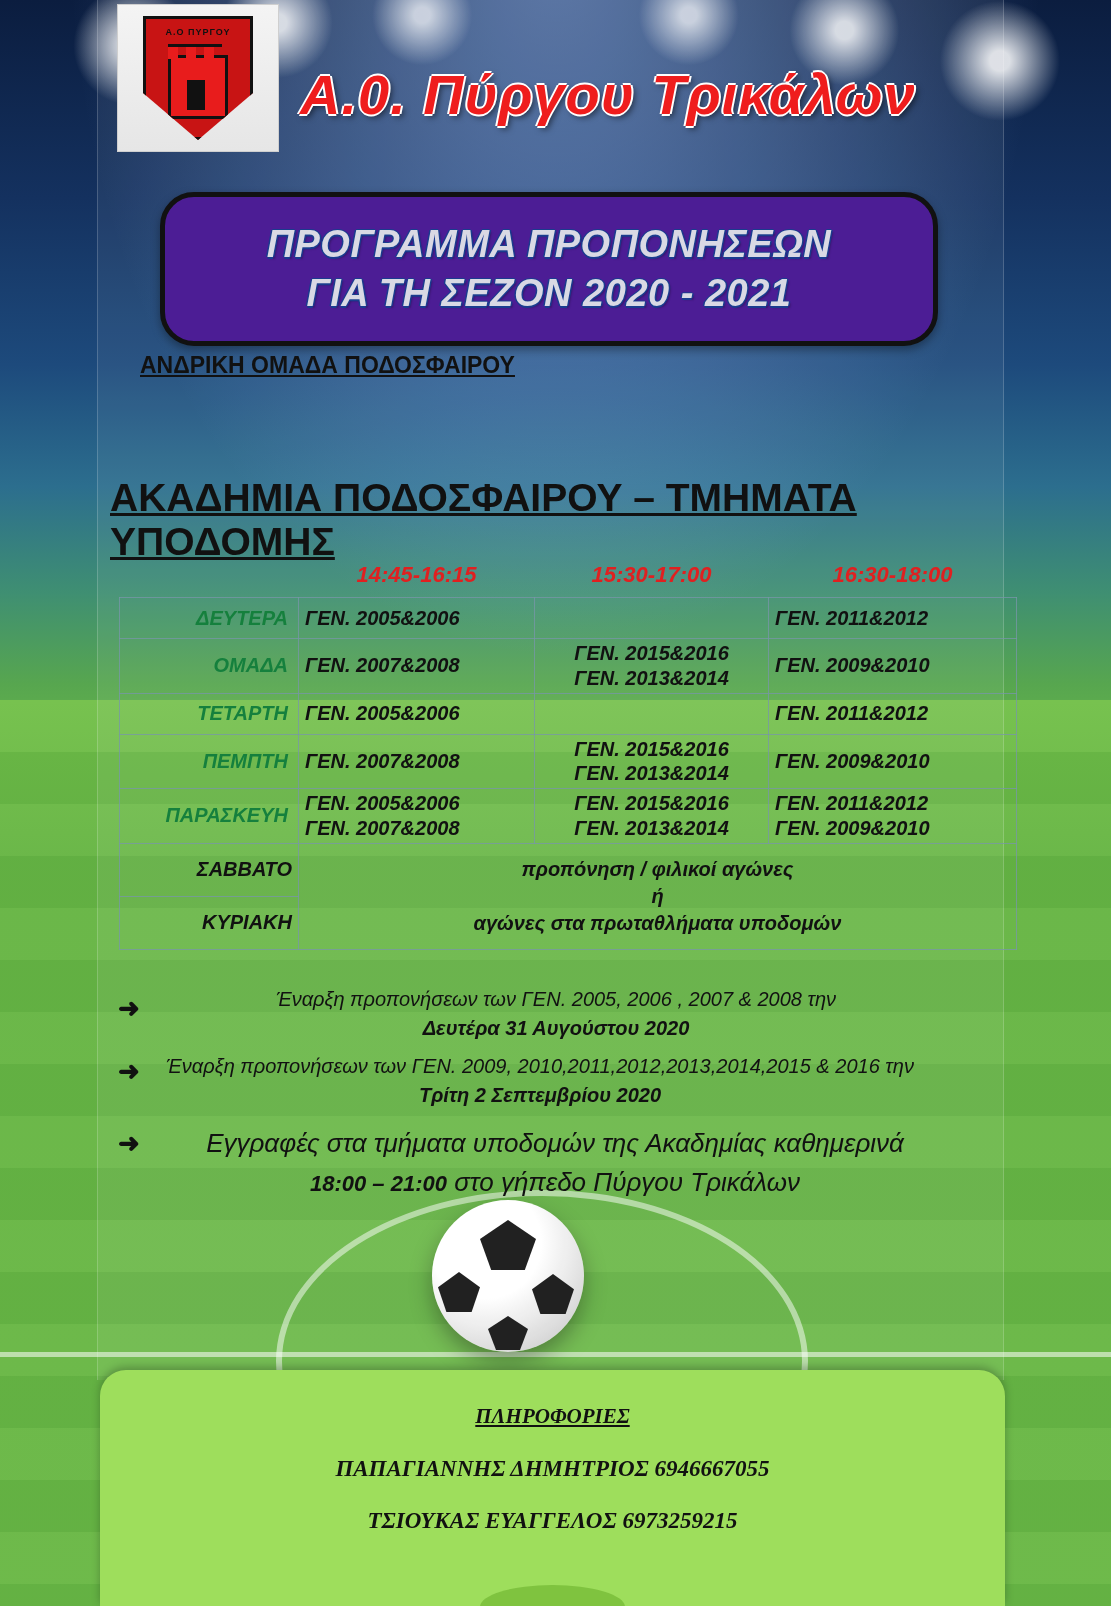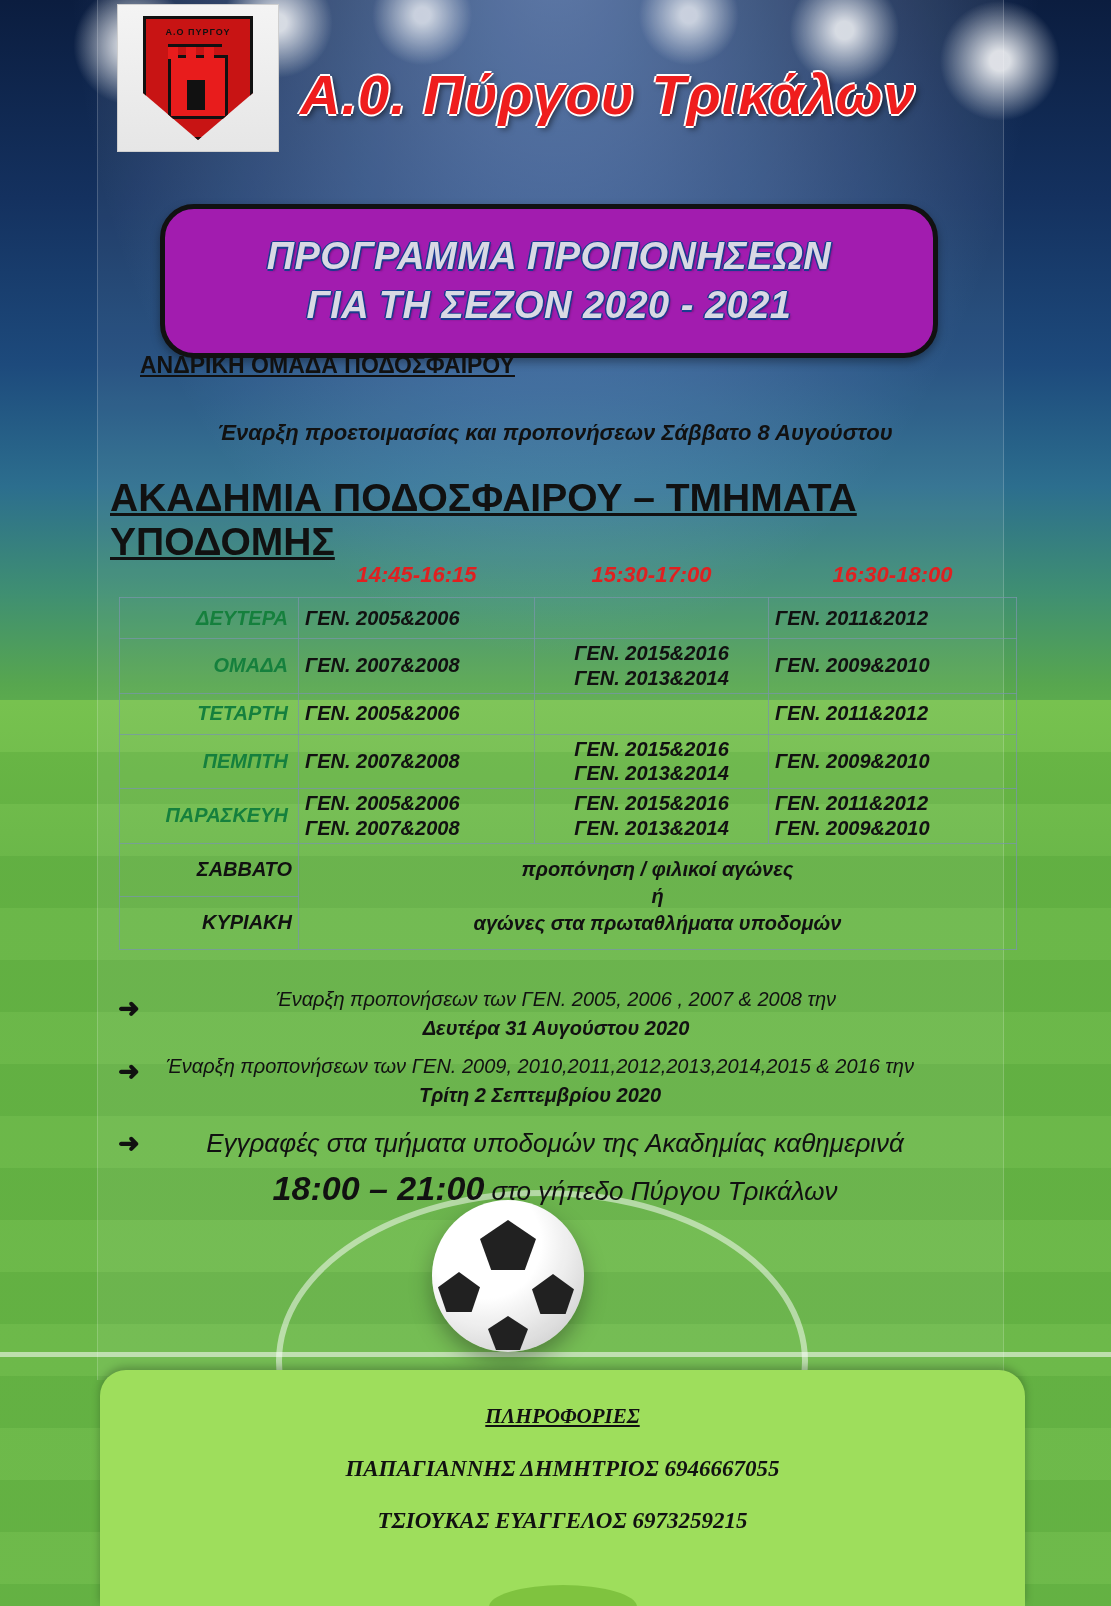--- a/index.html
+++ b/index.html
@@ -93,22 +93,22 @@
     font-family:"Liberation Sans",sans-serif;
     font-style:italic;font-weight:bold;font-size:56px;letter-spacing:1px;
     color:#ef1d1d;
     text-shadow:
       2px 0 0 #ffffff,-2px 0 0 #ffffff,0 2px 0 #ffffff,0 -2px 0 #ffffff,
       3px 3px 6px rgba(0,0,0,.55);
   }
 
   
   .program-box{
-    position:absolute;left:160px;top:204px;width:768px;height:144px;
-    background:#a21caf;border:5px solid #111;border-radius:34px;
+    position:absolute;left:160px;top:192px;width:768px;height:144px;
+    background:#4c1d95;border:5px solid #111;border-radius:34px;
     display:flex;flex-direction:column;align-items:center;justify-content:center;
     box-shadow:0 4px 10px rgba(0,0,0,.35);
   }
   .program-box div{
     font-style:italic;font-weight:bold;font-size:38px;color:#d9d9e4;
     text-shadow:
       1.5px 0 0 #1a3c8f,-1.5px 0 0 #1a3c8f,0 1.5px 0 #1a3c8f,0 -1.5px 0 #1a3c8f,
       2px 2px 2px rgba(0,0,0,.25);
     line-height:1.28;letter-spacing:.5px;white-space:nowrap;
   }
@@ -154,29 +154,28 @@
   }
 
   
   .note{position:absolute;color:#111;}
   .arrow{
     position:absolute;font-size:26px;color:#111;font-weight:bold;line-height:1;
   }
   .note1{left:236px;top:985px;width:640px;text-align:center;font-style:italic;font-size:20px;line-height:1.45;}
   .note2{left:140px;top:1052px;width:800px;text-align:center;font-style:italic;font-size:20px;line-height:1.45;}
   .note3{left:150px;top:1124px;width:810px;text-align:center;font-style:italic;font-size:26px;line-height:1.5;}
-  .note3 .big{font-weight:bold;font-size:34px;}
+  .note3 .big{font-weight:bold;font-size:22px;}
 
   
   .footer{
     position:absolute;left:100px;top:1370px;width:905px;height:236px;z-index:4;
     background:#9ede5c;
     border-radius:26px 26px 0 0;
     box-shadow:0 -3px 8px rgba(0,0,0,.25);
-    padding-left:20px;
   }
   .footer:after{
     content:"";position:absolute;left:42%;bottom:-1px;width:16%;height:22px;
     background:#7fc33f;border-radius:50% 50% 0 0/100% 100% 0 0;
   }
   .f-title{
     position:absolute;left:0;top:34px;width:100%;text-align:center;
     font-family:"Liberation Serif",serif;font-style:italic;font-weight:bold;font-size:21px;
     color:#111;text-decoration:underline;
   }
@@ -217,21 +216,20 @@
   </div>
 
   <div class="club-title">Α.0.  Πύργου Τρικάλων</div>
 
   <div class="program-box">
     <div>ΠΡΟΓΡΑΜΜΑ ΠΡΟΠΟΝΗΣΕΩΝ</div>
     <div>ΓΙΑ ΤΗ ΣΕΖΟΝ 2020 - 2021</div>
   </div>
 
   <div class="men-title">ΑΝΔΡΙΚΗ ΟΜΑΔΑ ΠΟΔΟΣΦΑΙΡΟΥ</div>
-  <div class="men-sub">Έναρξη προετοιμασίας και προπονήσεων Σάββατο 8 Αυγούστου</div>
   <div class="academy-title">ΑΚΑΔΗΜΙΑ ΠΟΔΟΣΦΑΙΡΟΥ – ΤΜΗΜΑΤΑ ΥΠΟΔΟΜΗΣ</div>
 
   <table class="sched">
     <thead>
       <tr>
         <td class="blank c-day"></td>
         <td class="c-slot">14:45-16:15</td>
         <td class="c-slot2">15:30-17:00</td>
         <td class="c-slot3">16:30-18:00</td>
       </tr>

